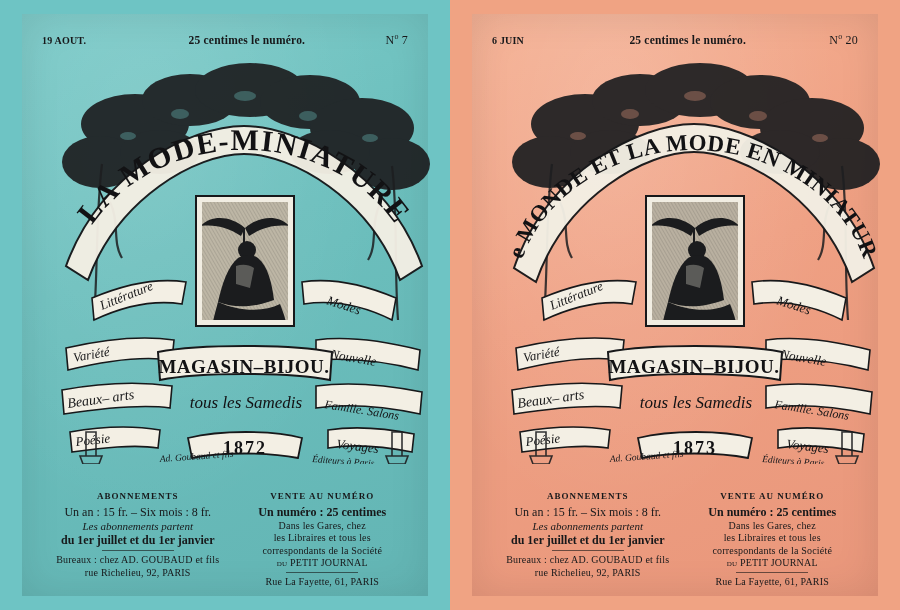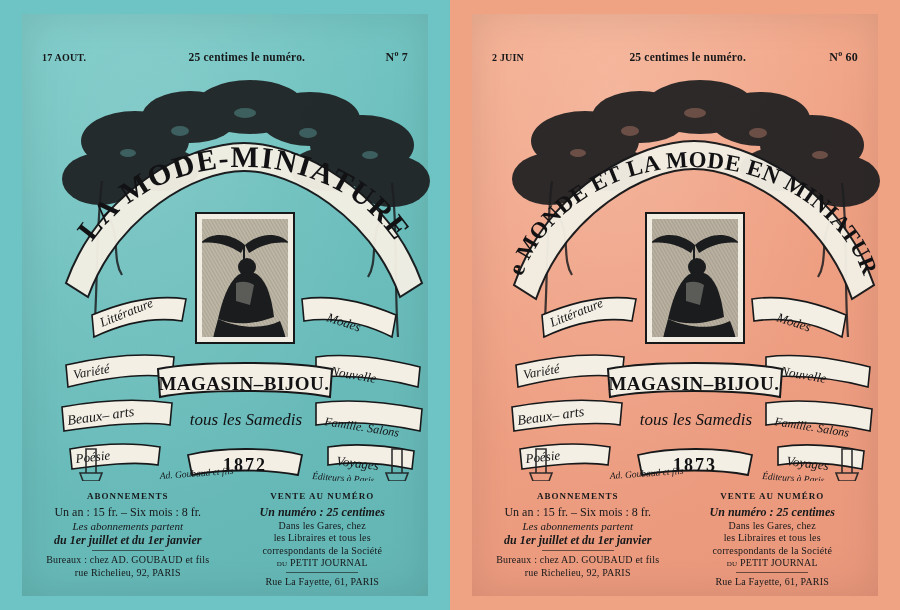--- a/index.html
+++ b/index.html
@@ -72,23 +72,22 @@
   .topline .date {
     font-weight: bold;
     font-size: 10px;
   }
   .topline .price {
     font-weight: bold;
     font-size: 11.5px;
     margin-left: 22px;
   }
   .topline .issue {
-    font-weight: bold;
+    font-weight: normal;
     font-size: 12px;
-    margin-top: 17px;
   }
   .topline .issue .sup {
     font-size: 8px;
     vertical-align: super;
   }
 
   
   .engraving {
     position: relative;
     height: 412px;
@@ -96,56 +95,56 @@
   }
   .engraving svg { display:block; }
 
   
   .bottom {
     position: absolute;
     left: 16px;
     right: 16px;
     bottom: 8px;
     display: flex;
-    justify-content: space-between;
+    justify-content: flex-end;
     gap: 5px;
     color: #17181a;
   }
   .bcol {
     width: 48%;
     text-align: center;
     line-height: 1.25;
   }
   .bhead {
     font-size: 9px;
     font-weight: bold;
     letter-spacing: 1px;
     margin-bottom: 2px;
   }
   .bline { font-size: 12px; }
-  .bline.b { font-weight: bold; font-style: italic; }
+  .bline.b { font-weight: bold; }
   .bline.i { font-style: italic; font-size: 11px; }
   .bline.tiny { font-size: 10px; letter-spacing: 0.2px; }
   .bline.caps { font-variant: small-caps; }
   .rule {
     width: 40%;
     margin: 2px auto 3px auto;
     border-top: 1px solid rgba(20,20,20,0.6);
   }
 </style>
 </head>
 <body>
 
 <div class="stage">
 
   <div class="cover left">
     <div class="sheet">
 
       <div class="topline">
-        <div class="date"><span>17 AOUT.</span></div>
+        <div class="date"><span>19 AOUT.</span></div>
         <div class="price">25 centimes le numéro.</div>
         <div class="issue"><span>N</span><span class="sup">o</span> <span>7</span></div>
       </div>
 
       <div class="engraving">
         <svg width="406" height="412" viewBox="0 0 406 412" xmlns="http://www.w3.org/2000/svg">
           <defs>
             <clipPath id="vign1">
                 <rect x="162" y="150" width="86" height="118" rx="2"></rect>
               </clipPath>
@@ -278,23 +277,23 @@
         </div>
       </div>
 
     </div>
   </div>
 
   <div class="cover right">
     <div class="sheet">
 
       <div class="topline">
-        <div class="date"><span>2 JUIN</span></div>
+        <div class="date"><span>6 JUIN</span></div>
         <div class="price">25 centimes le numéro.</div>
-        <div class="issue"><span>N</span><span class="sup">o</span> <span>60</span></div>
+        <div class="issue"><span>N</span><span class="sup">o</span> <span>20</span></div>
       </div>
 
       <div class="engraving">
         <svg width="406" height="412" viewBox="0 0 406 412" xmlns="http://www.w3.org/2000/svg">
           <defs>
             <clipPath id="vign2">
                 <rect x="162" y="150" width="86" height="118" rx="2"></rect>
               </clipPath>
             <pattern id="hatchR2" width="3" height="3" patternUnits="userSpaceOnUse" patternTransform="rotate(-30)">
               <line x1="0" y1="0" x2="0" y2="3" stroke="#1b1c1e" stroke-width="0.6" opacity="0.4"></line>

